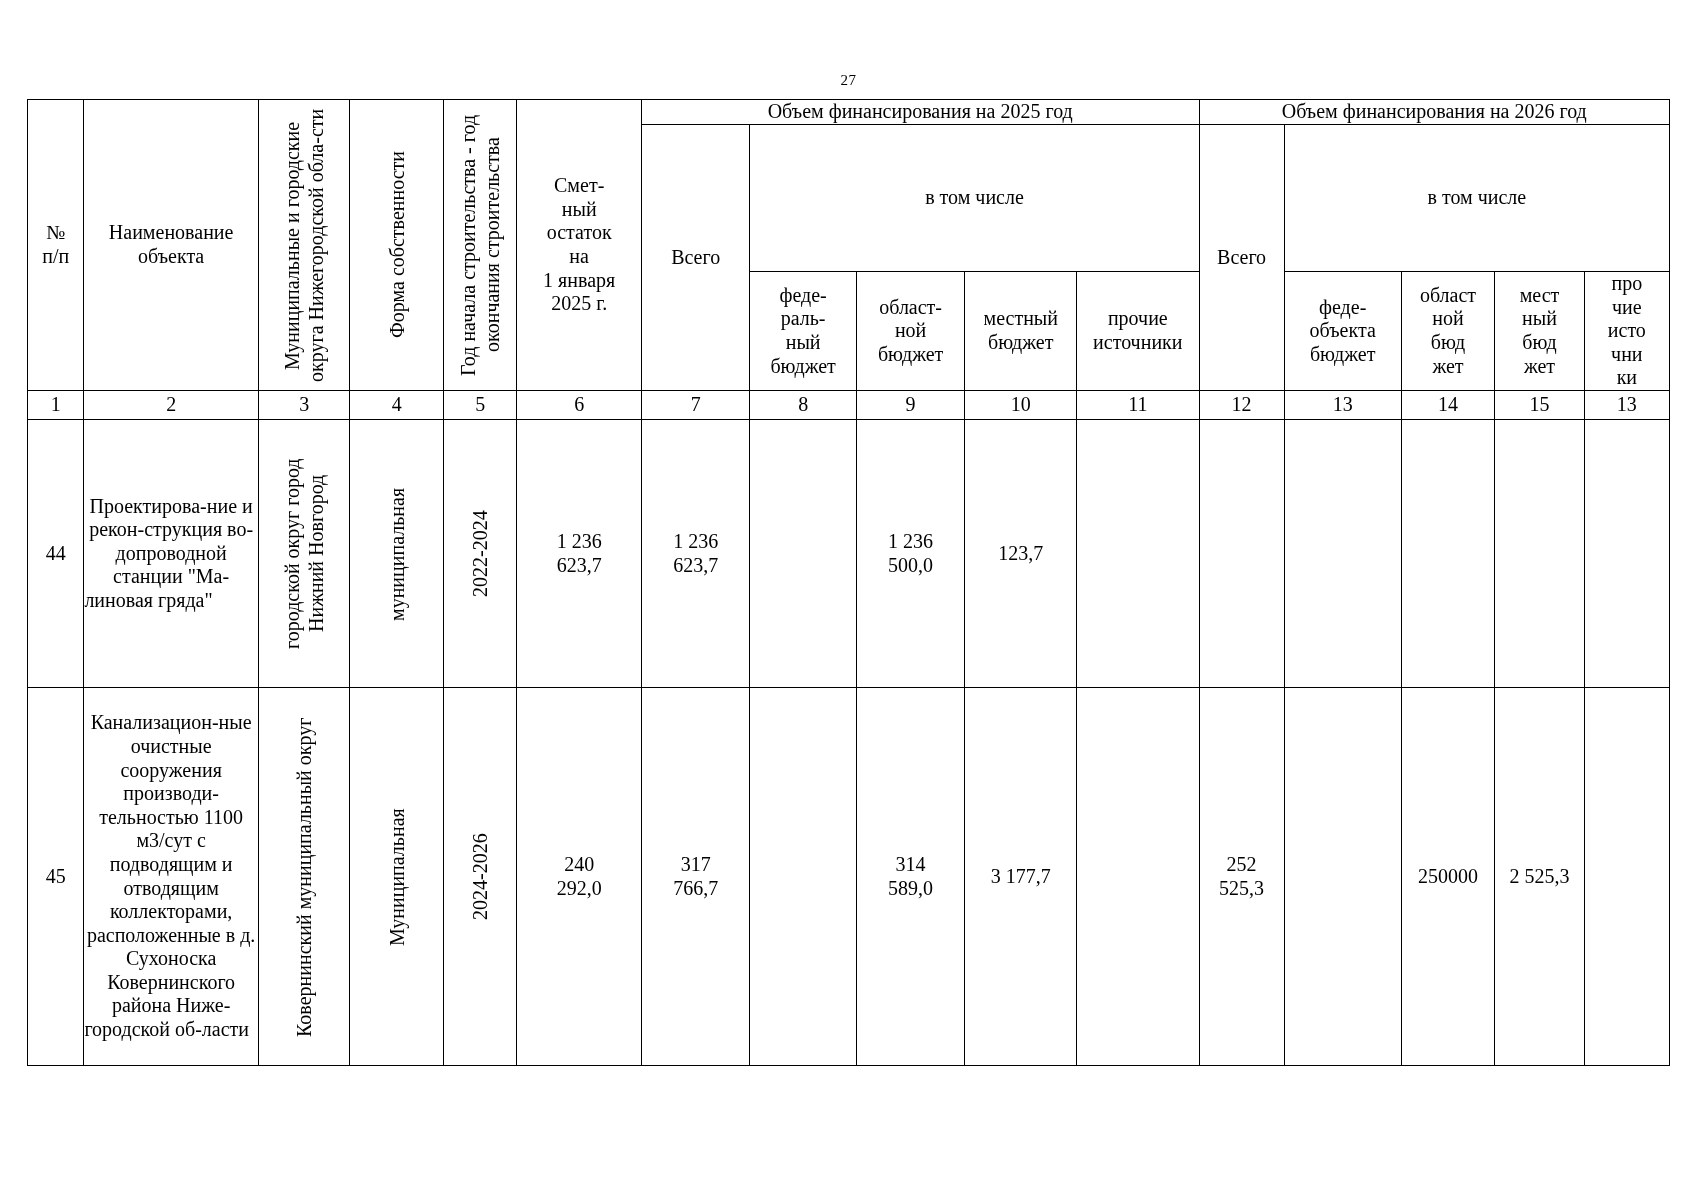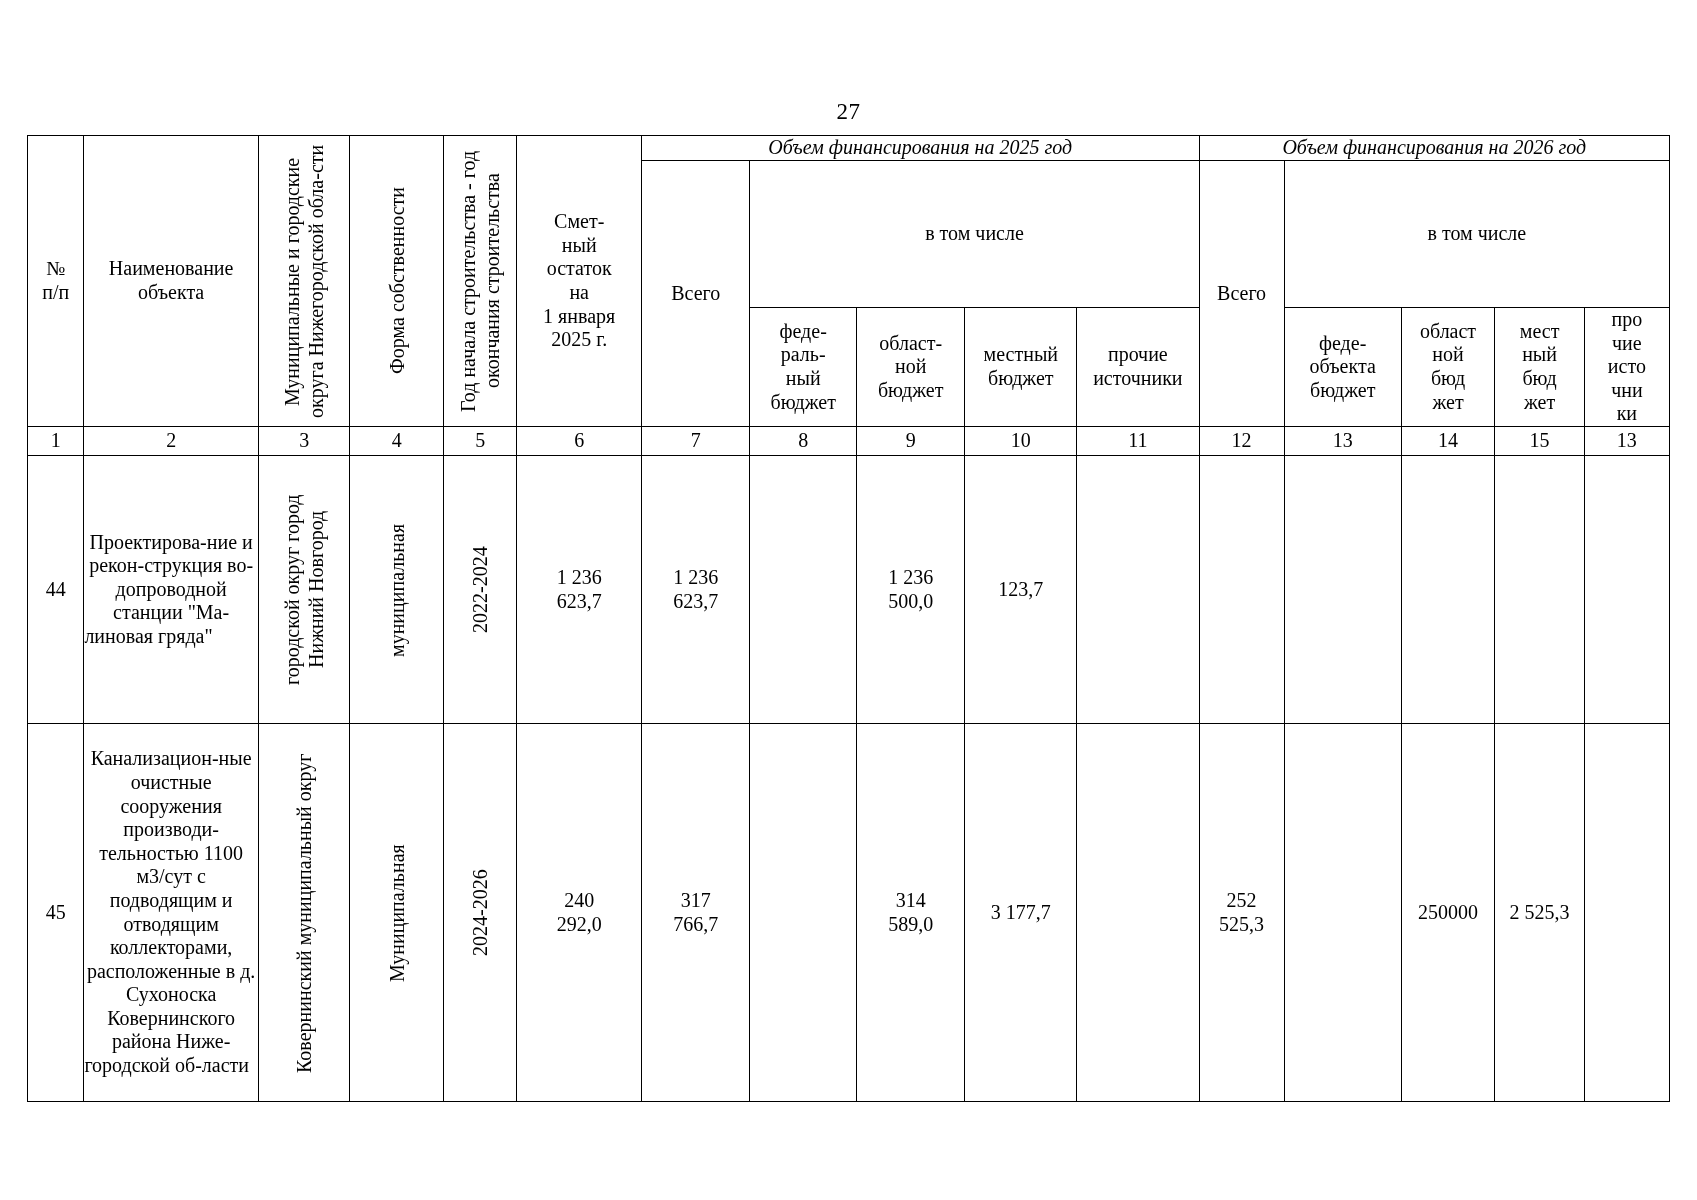--- a/index.html
+++ b/index.html
@@ -16,22 +16,22 @@
   }
   .page {
     width: 1697px;
     height: 1200px;
     box-sizing: border-box;
     padding: 0;
     position: relative;
   }
   .page-number {
     text-align: center;
-    font-size: 23px;
-    padding-top: 99px;
+    font-size: 15px;
+    padding-top: 72px;
     padding-bottom: 10px;
     letter-spacing: 0.5px;
   }
   table.main {
     border-collapse: collapse;
     margin-left: 27px;
     width: 1643px;
     table-layout: fixed;
   }
   table.main td, table.main th {
@@ -56,21 +56,20 @@
     align-items: center;
     justify-content: center;
     height: 100%;
   }
   .hcell {
     padding: 4px 3px;
   }
   .grouphead {
     font-size: 21px;
     padding: 10px 4px;
-    font-style: italic;
   }
   .subhead {
     font-size: 21px;
     padding: 6px 4px;
     font-family: Liberation Serif, serif;
   }
   .numrow td {
     font-size: 20px;
     padding: 5px 2px;
     height: 28px;

